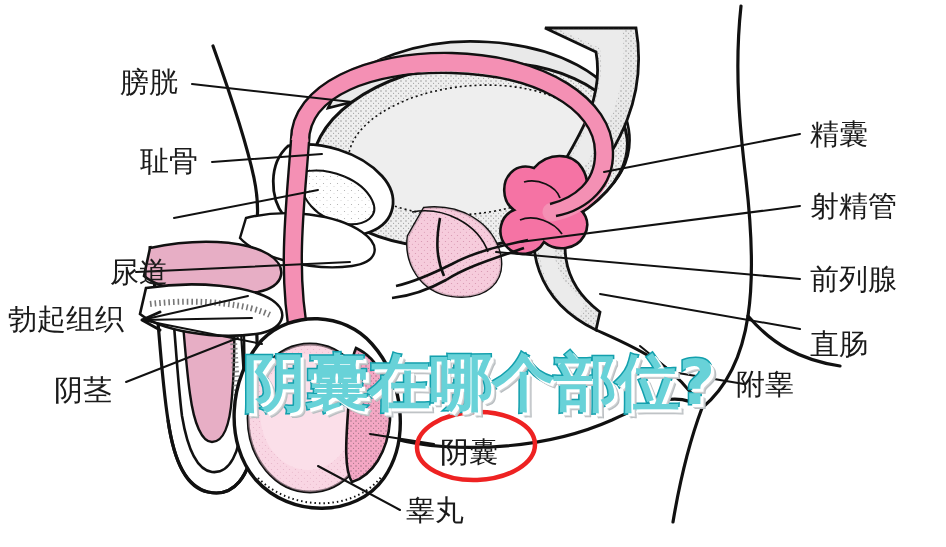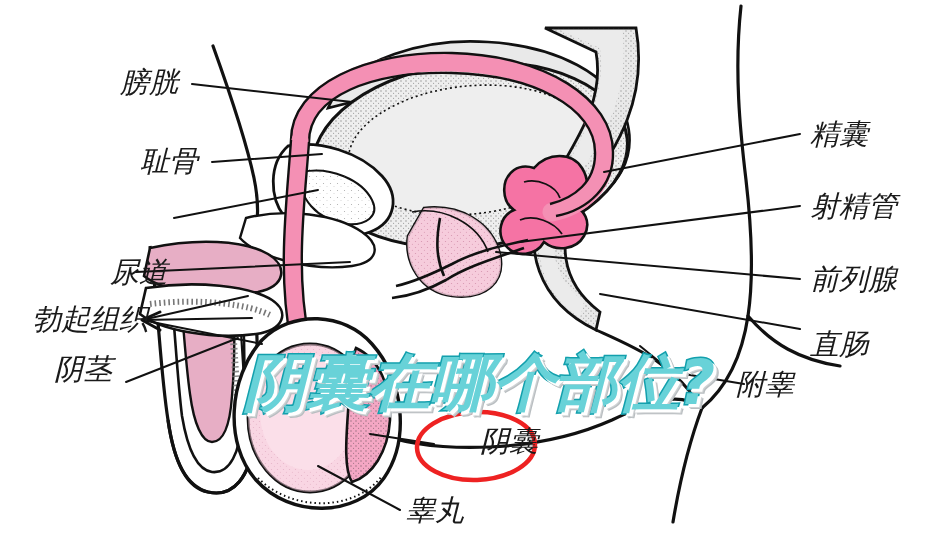--- a/index.html
+++ b/index.html
@@ -1,18 +1,18 @@
 <!DOCTYPE html>
 <html><head>
 <meta charset="utf-8">
 <style>
   html,body{margin:0;padding:0;background:#fff;}
   body{width:946px;height:547px;overflow:hidden;
        font-family:"DejaVu Sans","Liberation Sans",sans-serif;}
-  #stage{position:relative;width:802px;height:547px;background:#ffffff;font-style:italic;}
+  #stage{position:relative;width:802px;height:547px;background:#ffffff;}
   #stage svg.layer{position:absolute;left:0;top:0;width:946px;height:547px;}
   .label{
     position:absolute;
     font-family:"DejaVu Sans","Liberation Sans",sans-serif;
     font-size:29px;
     line-height:1;
     color:#1a1a1a;
     white-space:nowrap;
     letter-spacing:0px;
     font-weight:500;
@@ -221,29 +221,29 @@
       <line x1="434" y1="444" x2="370" y2="434"></line>
       <line x1="400" y1="510" x2="318" y2="466"></line>
     </g>
 
     <ellipse cx="476" cy="446" rx="59" ry="34" fill="none" stroke="#ee2222" stroke-width="4.5" transform="rotate(-2 476 446)"></ellipse>
   </svg>
 
   <div class="label" style="left:120px;top:68px;">膀胱</div>
   <div class="label" style="left:140px;top:147px;">耻骨</div>
   <div class="label" style="left:66px;top:258px;margin-left:44px;">尿道</div>
-  <div class="label" style="left:32px;top:305px;">勃起组织</div>
-  <div class="label" style="left:54px;top:355px;">阴茎</div>
+  <div class="label" style="left:8px;top:305px;">勃起组织</div>
+  <div class="label" style="left:54px;top:376px;">阴茎</div>
 
   <div class="label r" style="left:810px;top:120px;">精囊</div>
   <div class="label r" style="left:810px;top:192px;">射精管</div>
   <div class="label r" style="left:810px;top:265px;">前列腺</div>
   <div class="label r" style="left:810px;top:330px;">直肠</div>
   <div class="label r" style="left:736px;top:370px;text-align:center;">附睾</div>
 
-  <div class="label" style="left:440px;top:427px;margin-left:40px;">阴囊</div>
+  <div class="label" style="left:440px;top:438px;">阴囊</div>
   <div class="label" style="left:406px;top:496px;">睾丸</div>
 
   <div class="overlay-title">
     <span>阴囊在哪个部位?</span>
   </div>
 
 </div>
 
 </body></html>

